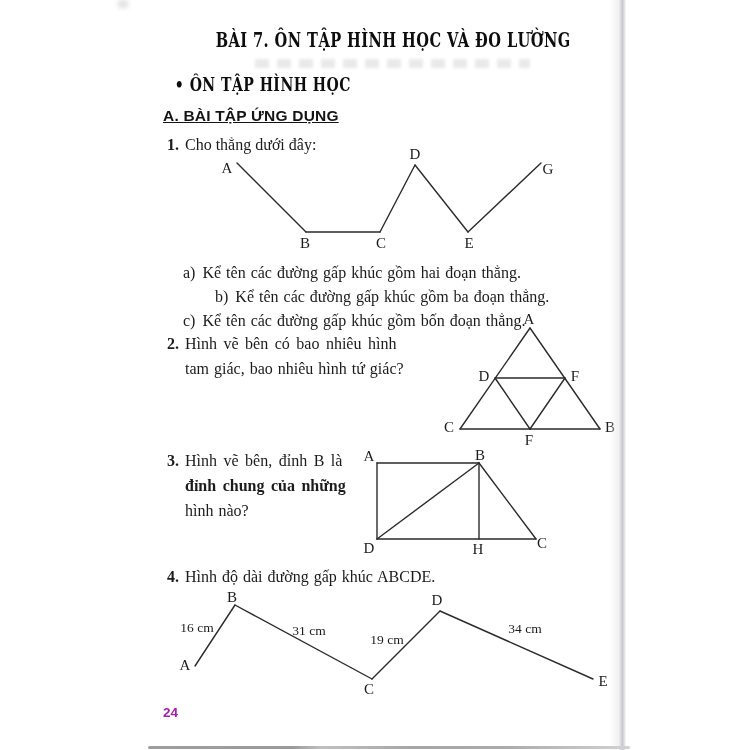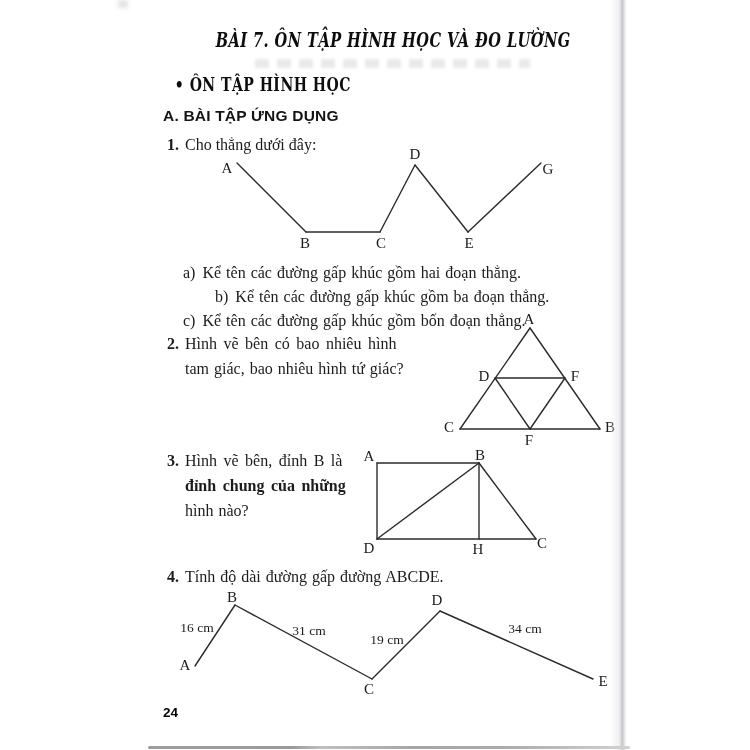--- a/index.html
+++ b/index.html
@@ -1,43 +1,43 @@
 <!DOCTYPE html>
 <html><head>
 <meta charset="utf-8">
 <style>
   html,body{margin:0;padding:0;}
   body{width:750px;height:750px;background:#ffffff;position:relative;overflow:hidden;
        font-family:"Liberation Serif",serif;color:#1b1b1b;}
   .abs{position:absolute;}
   
-  .title-wrap{left:150px;top:28px;width:474px;text-align:center;font-style:italic;}
+  .title-wrap{left:150px;top:28px;width:474px;text-align:center;}
   .title-inner{display:inline-block;transform:scaleX(.73);transform-origin:center;
                font-family:"DejaVu Serif",serif;font-weight:bold;font-size:20px;
                letter-spacing:.6px;color:#0d0d0d;white-space:nowrap;}
   .subtitle-wrap{left:150px;top:74px;width:474px;}
   .subtitle-inner{display:inline-block;transform:scaleX(.78);transform-origin:center;
                   font-family:"DejaVu Serif",serif;font-weight:bold;font-size:18px;
                   letter-spacing:.6px;color:#0d0d0d;white-space:nowrap;}
   .section-heading{left:163px;top:107px;font-family:"Liberation Sans",sans-serif;
-                   font-weight:bold;font-size:15.5px;color:#141414;letter-spacing:.2px;}
+                   font-weight:bold;font-size:15.5px;color:#141414;letter-spacing:.2px;text-decoration:underline;}
   
   .body-text{font-size:16px;line-height:17px;white-space:nowrap;}
   .pnum{font-weight:bold;}
   .ws2{word-spacing:2.5px;}
   .ws1{word-spacing:1px;}
   .q-label{margin-right:7px;}
   
   svg text{font-family:"Liberation Serif",serif;}
   .vlabel{font-size:15px;fill:#1b1b1b;}
   .mlabel{font-size:13.5px;fill:#1b1b1b;}
   .fig line{stroke:#2b2b2b;stroke-width:1.4;stroke-linecap:round;}
   
   .page-number{left:163px;top:705px;font-family:"Liberation Sans",sans-serif;
-               font-weight:bold;font-size:13.5px;color:#000000;}
+               font-weight:bold;font-size:13.5px;color:#a21caf;}
   
   .page-edge{left:610px;top:0;width:20px;height:750px;
      background:linear-gradient(to right, rgba(238,238,240,0) 0%, #f0f0f2 45%,
                 #c7c7cc 62%, #dedee0 70%, #ffffff 82%, #ffffff 100%);}
   .bottom-edge{left:148px;top:746px;width:482px;height:3px;border-radius:2px;
      background:linear-gradient(to right,#9e9e9e 0%,#9a9a9a 30%,#c0c0c0 36%,
                 #a6a6a6 55%,#ababab 74%,#d2d2d2 100%);
      filter:blur(.4px);}
   .bleed{left:255px;top:59px;width:275px;height:9px;opacity:.45;filter:blur(1.6px);
      background:repeating-linear-gradient(to right,#cfcfcf 0 14px,rgba(255,255,255,0) 14px 22px);}
@@ -121,21 +121,21 @@
     <line x1="126" y1="18" x2="183" y2="94"></line>
   </g>
   <text class="vlabel" x="16" y="11" text-anchor="middle" dominant-baseline="central">A</text>
   <text class="vlabel" x="127" y="10" text-anchor="middle" dominant-baseline="central">B</text>
   <text class="vlabel" x="16" y="103" text-anchor="middle" dominant-baseline="central">D</text>
   <text class="vlabel" x="125" y="104" text-anchor="middle" dominant-baseline="central">H</text>
   <text class="vlabel" x="189" y="98" text-anchor="middle" dominant-baseline="central">C</text>
 </svg>
 
 <div class="abs body-text pnum" style="left:167px;top:568px;">4.</div>
-<div class="abs body-text ws1" style="left:185px;top:568px;">Tính độ dài đường gấp đường ABCDE.</div>
+<div class="abs body-text ws1" style="left:185px;top:568px;">Hình độ dài đường gấp khúc ABCDE.</div>
 
 <svg class="abs fig" style="left:168px;top:588px;" width="457" height="115" viewBox="0 0 457 115">
   <g>
     <line x1="27" y1="78" x2="67" y2="17"></line>
     <line x1="67" y1="17" x2="204" y2="91"></line>
     <line x1="204" y1="91" x2="272" y2="23"></line>
     <line x1="272" y1="23" x2="425" y2="91"></line>
   </g>
   <text class="vlabel" x="17" y="77" text-anchor="middle" dominant-baseline="central">A</text>
   <text class="vlabel" x="64" y="9" text-anchor="middle" dominant-baseline="central">B</text>

